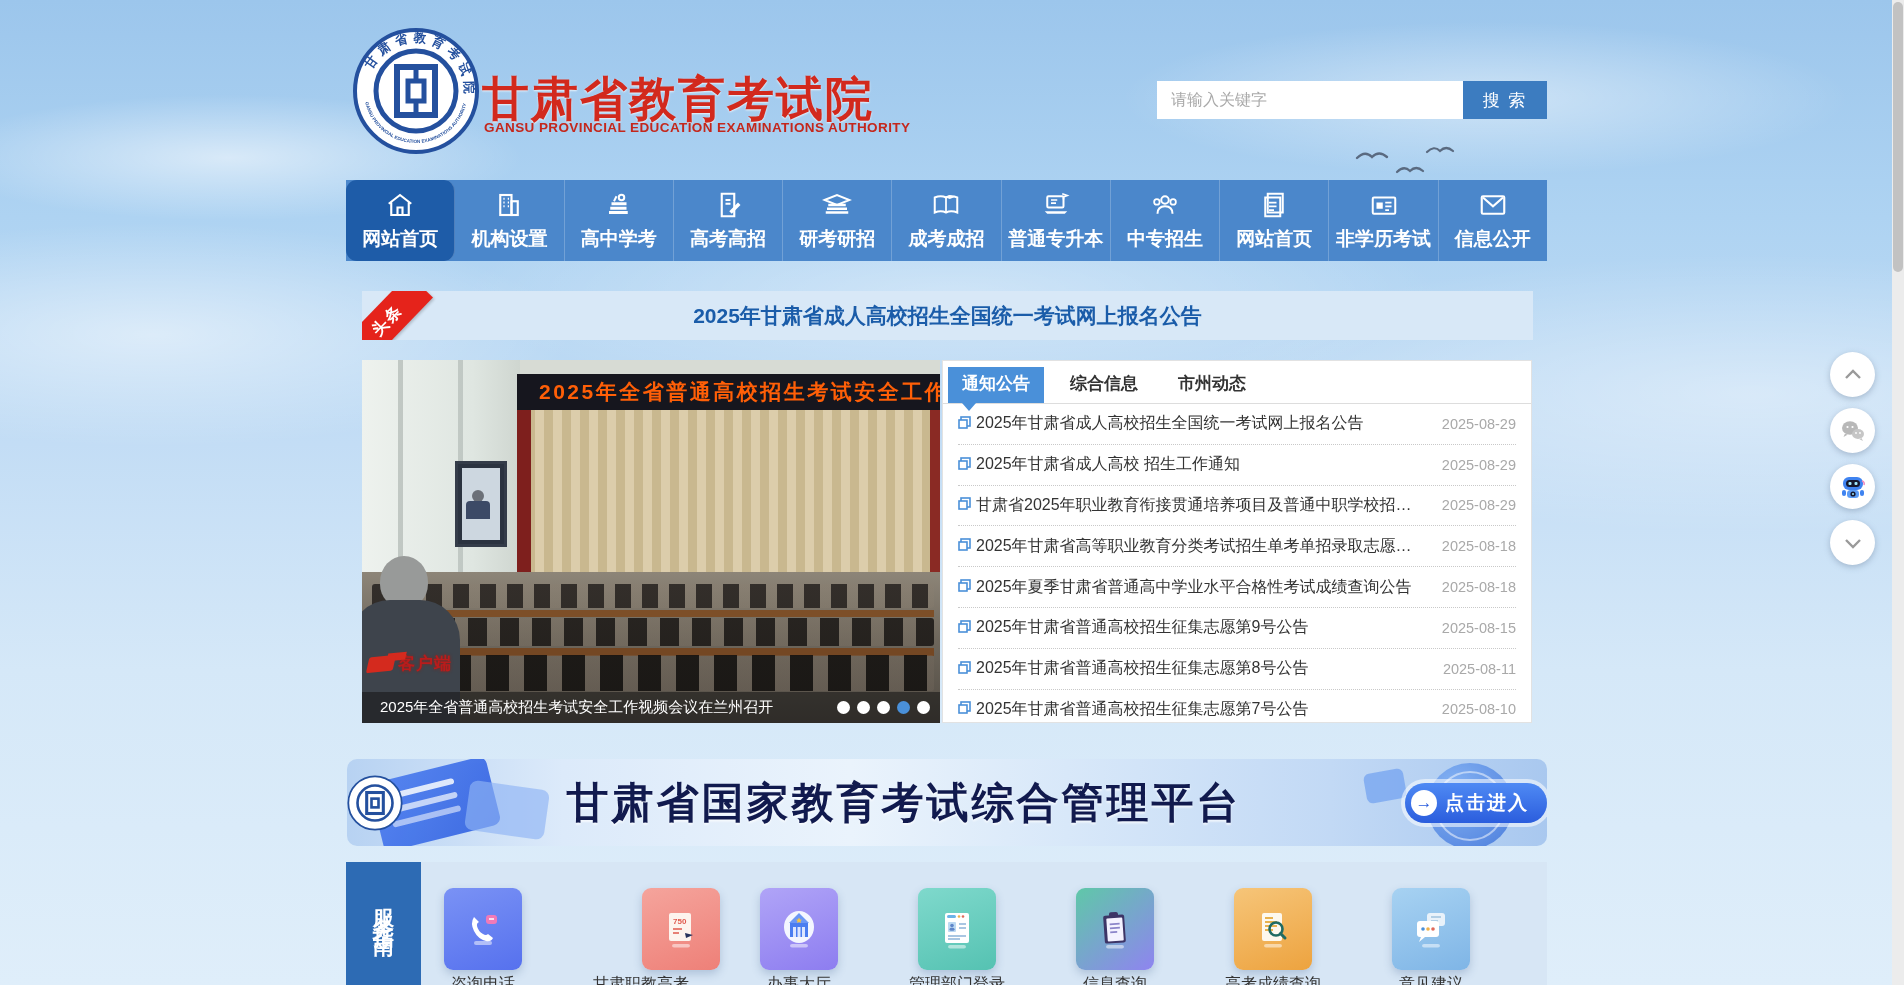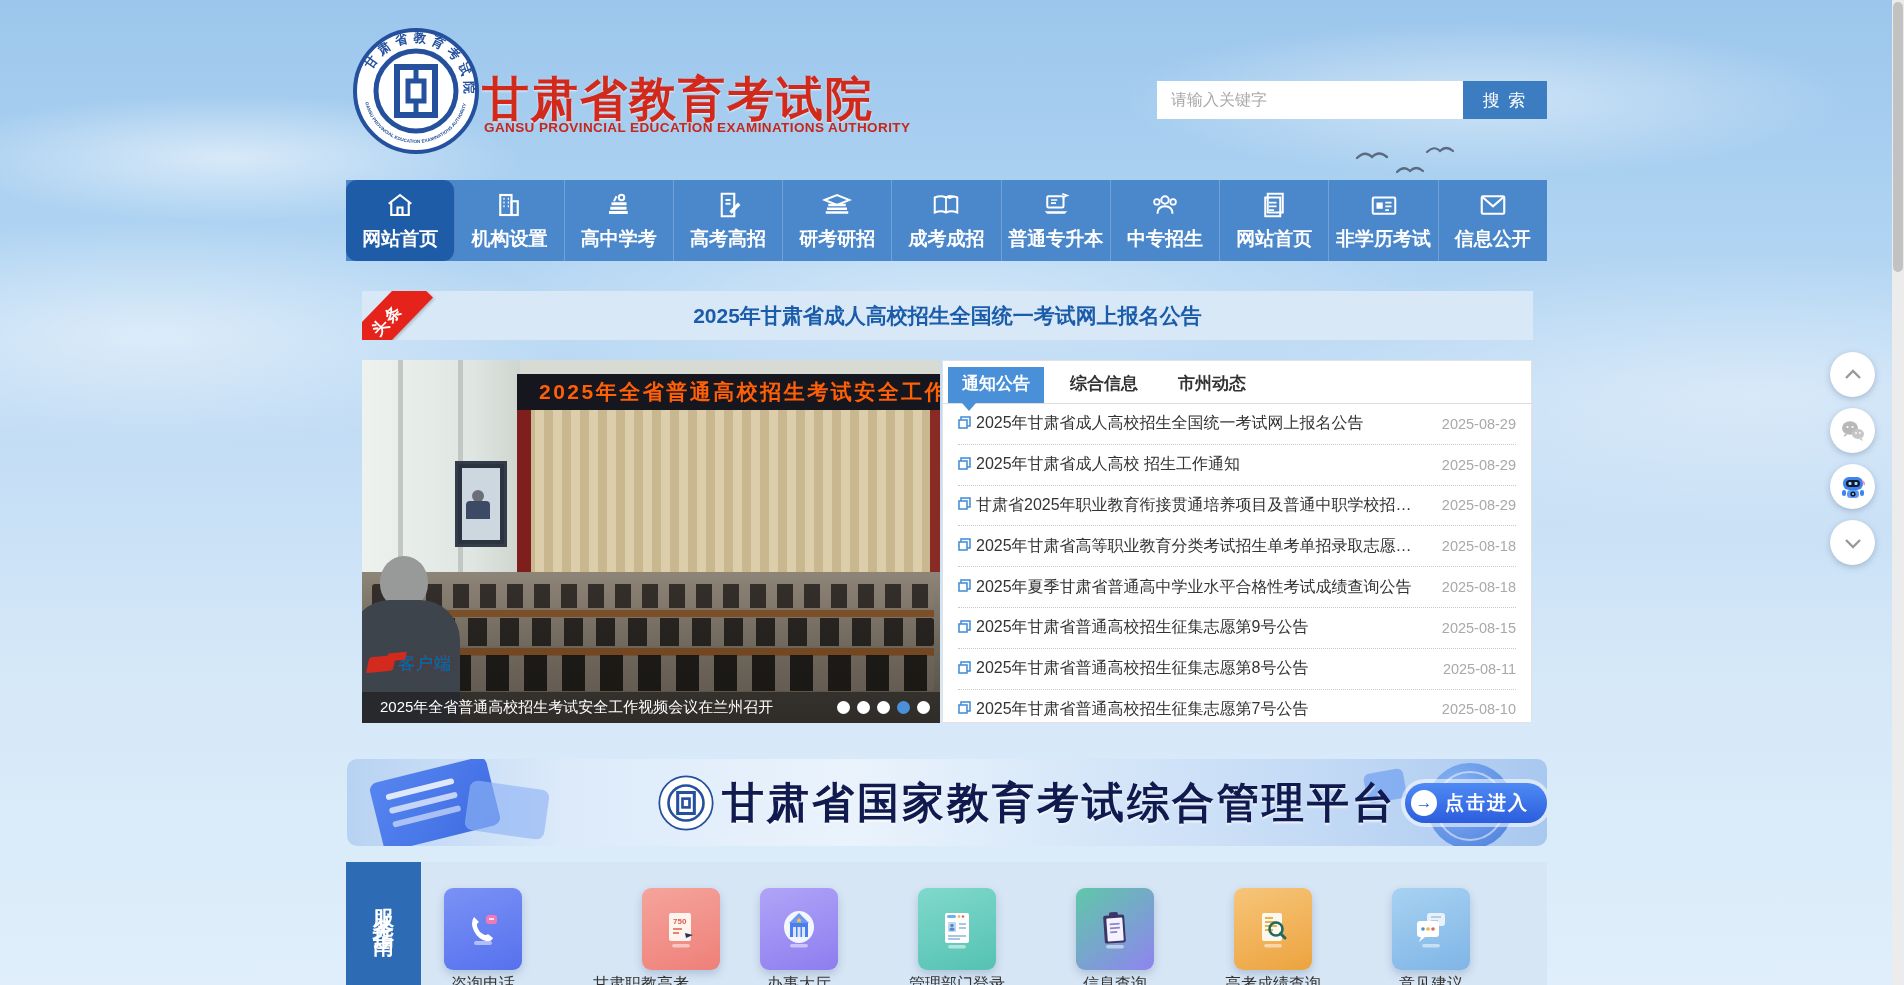--- a/index.html
+++ b/index.html
@@ -61,21 +61,21 @@
   .ph-row.r1{top:224px;height:24px;background:repeating-linear-gradient(90deg,rgba(30,26,24,.8) 0 16px,rgba(140,128,112,.25) 16px 27px);}
   .ph-row.r2{top:258px;height:28px;background:repeating-linear-gradient(90deg,rgba(25,22,20,.85) 0 19px,rgba(130,118,104,.25) 19px 32px);}
   .ph-row.r3{top:295px;height:36px;background:repeating-linear-gradient(90deg,rgba(20,18,16,.9) 0 23px,rgba(120,108,96,.3) 23px 38px);}
   .ph-desk1{position:absolute;left:10px;right:6px;top:250px;height:7px;background:#7d4f28;}
   .ph-desk2{position:absolute;left:10px;right:6px;top:288px;height:8px;background:#744723;}
   .ph-person{position:absolute;left:0;top:196px;width:92px;height:167px;}
   .ph-person .head{position:absolute;left:18px;top:0;width:48px;height:52px;border-radius:50% 50% 46% 46%;background:#989a99;}
   .ph-person .body{position:absolute;left:-12px;top:44px;width:110px;height:130px;border-radius:40px 40px 0 0;background:#3e444c;}
   .ph-mark{position:absolute;left:6px;top:292px;display:flex;align-items:center;gap:4px;}
   .ph-mark .stroke{width:26px;height:16px;background:#d42a1e;transform:skewX(-18deg) rotate(-6deg);border-radius:2px;box-shadow:14px -6px 0 -4px #d42a1e;}
-  .ph-mark .txt{color:#0369a1;font-size:17px;font-weight:bold;text-shadow:0 0 3px rgba(150,30,20,.9);letter-spacing:1px;}
+  .ph-mark .txt{color:#b91c1c;font-size:17px;font-weight:bold;text-shadow:0 0 3px rgba(150,30,20,.9);letter-spacing:1px;}
   .ph-caption{position:absolute;left:0;right:0;bottom:0;height:31px;background:rgba(20,20,20,.55);display:flex;align-items:center;}
   .ph-caption .cap{color:#fff;font-size:15px;padding-left:18px;flex:1;white-space:nowrap;overflow:hidden;}
   .dots{display:flex;gap:7px;padding-right:10px;}
   .dot{width:13px;height:13px;border-radius:50%;background:#fff;cursor:pointer;}
   .dot.active{background:#4a90d9;}
   
   .news{position:absolute;left:942px;top:360px;width:590px;height:363px;background:#fff;border:1px solid #e2e2e2;box-sizing:border-box;}
   .tabs{height:42px;border-bottom:1px solid #ddd;display:flex;align-items:flex-end;padding-left:5px;position:relative;}
   .tab{font-size:17px;color:#333;font-weight:bold;padding:0 14px;height:36px;line-height:34px;cursor:pointer;margin-right:12px;position:relative;}
   .tab.active{background:#4a90d9;color:#fff;}
@@ -89,21 +89,21 @@
   
   .banner{position:absolute;left:347px;top:759px;width:1200px;height:87px;border-radius:10px;overflow:hidden;cursor:pointer;
     background:linear-gradient(90deg,#b7d2f2 0%,#dceafa 18%,#eaf3fc 42%,#d8e8f9 60%,#c2d9f5 82%,#a9c8ef 100%);}
   .bn-doc{position:absolute;left:28px;top:10px;width:120px;height:70px;transform:rotate(-14deg);border-radius:8px;background:linear-gradient(135deg,#4b7df0,#2f5fe0);opacity:.9;}
   .bn-doc::before{content:"";position:absolute;left:14px;top:14px;width:70px;height:6px;border-radius:3px;background:rgba(255,255,255,.85);box-shadow:0 14px 0 rgba(255,255,255,.7),0 28px 0 rgba(255,255,255,.55);}
   .bn-doc2{position:absolute;left:120px;top:26px;width:80px;height:50px;transform:rotate(8deg);border-radius:8px;background:#8fb4f5;opacity:.65;}
   .bn-globe{position:absolute;right:34px;top:4px;width:86px;height:86px;border-radius:50%;background:radial-gradient(circle at 32% 30%,#7fb0f5,#3a6fd8);opacity:.85;}
   .bn-globe::before{content:"";position:absolute;inset:8px;border-radius:50%;border:2px solid rgba(255,255,255,.55);}
   .bn-globe::after{content:"";position:absolute;left:8px;top:38px;width:70px;height:10px;border-radius:50%;border:2px solid rgba(255,255,255,.45);}
   .bn-cube{position:absolute;right:142px;top:12px;width:40px;height:30px;border-radius:6px;background:#6fa0f0;opacity:.7;transform:rotate(-10deg);}
-  .bn-center{position:absolute;left:0;right:0;top:0;height:100%;display:flex;align-items:center;justify-content:flex-end;gap:8px;}
+  .bn-center{position:absolute;left:0;right:0;top:0;height:100%;display:flex;align-items:center;justify-content:space-between;gap:8px;}
   .bn-title{font-size:42px;font-weight:900;color:#111a4e;letter-spacing:3px;text-shadow:0 2px 2px rgba(255,255,255,.7);}
   .bn-btn{display:flex;align-items:center;gap:8px;height:40px;padding:0 18px 0 6px;border-radius:20px;background:linear-gradient(180deg,#4f8af4,#2b5ddd);box-shadow:0 0 0 4px rgba(255,255,255,.55);cursor:pointer;}
   .bn-btn .arr{width:26px;height:26px;border-radius:50%;background:#fff;color:#2b5ddd;display:flex;align-items:center;justify-content:center;font-size:17px;font-weight:bold;}
   .bn-btn .bl{color:#fff;font-size:19px;font-weight:bold;letter-spacing:2px;}
   
   .services{position:absolute;left:346px;top:862px;width:1201px;height:123px;background:#d7e6f5;}
   .svc-side{position:absolute;left:0;top:0;width:75px;height:123px;background:#2d6bb4;display:flex;justify-content:center;padding-top:30px;box-sizing:border-box;}
   .svc-side .vt{writing-mode:vertical-lr;color:#fff;font-size:21px;font-weight:bold;letter-spacing:9px;}
   .svc-card{position:absolute;top:26px;width:78px;height:82px;border-radius:9px;box-shadow:0 4px 8px rgba(60,90,140,.25);display:flex;align-items:center;justify-content:center;cursor:pointer;}
   .svc-label{position:absolute;top:112px;width:150px;text-align:center;font-size:16px;color:#333;}

